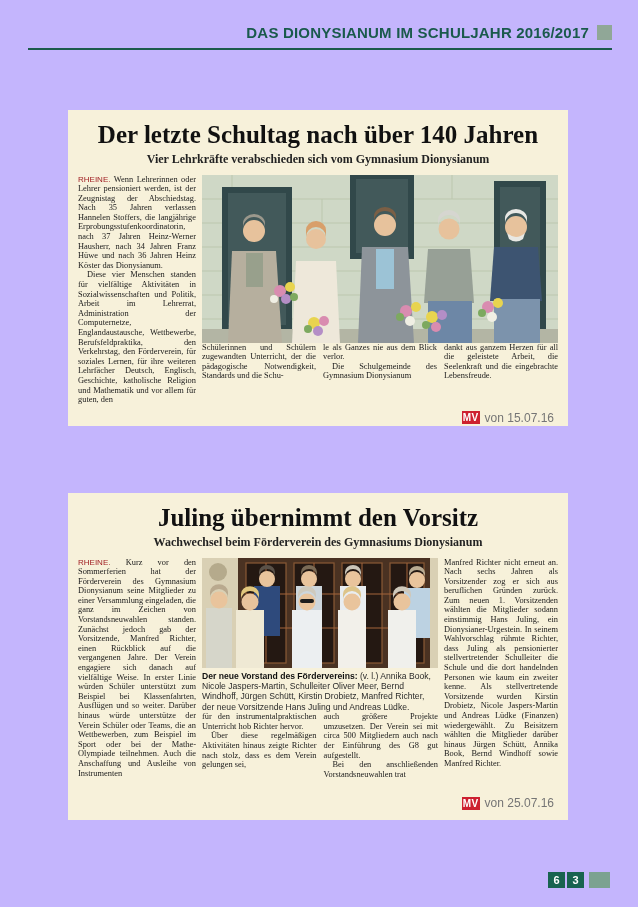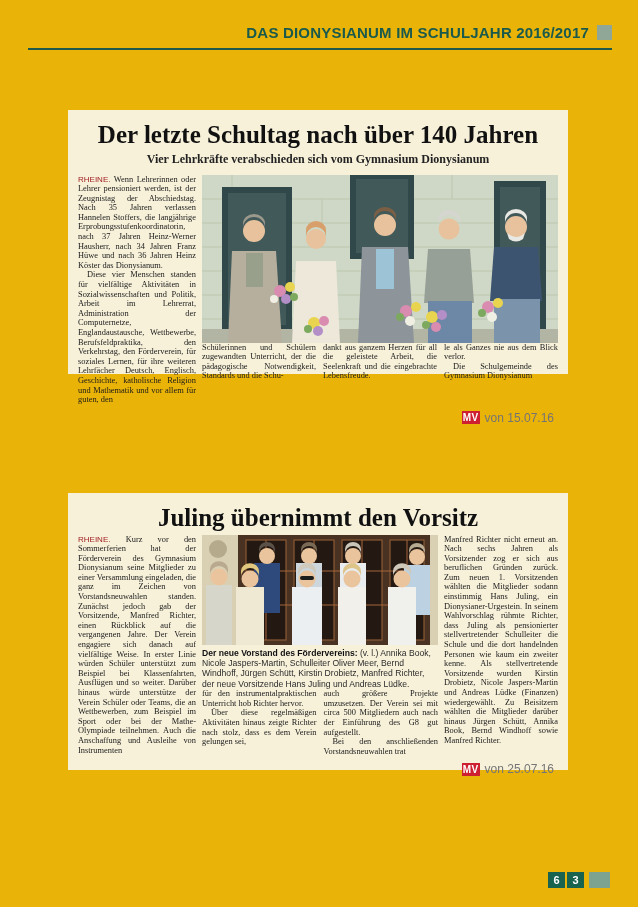--- a/index.html
+++ b/index.html
@@ -1,30 +1,30 @@
 <!DOCTYPE html>
 <html lang="de"><head>
 <meta charset="utf-8">
 <style>
   html,body{margin:0;padding:0;background:#ffffff;}
-  .page{position:relative;width:638px;height:907px;background:#eab308;overflow:hidden;
+  .page{position:relative;width:638px;height:907px;background:#c4b5fd;overflow:hidden;
         font-family:"Liberation Serif","DejaVu Serif",serif;color:#1a1a1a;}
 
   
   .masthead{position:absolute;top:24px;left:28px;right:26px;display:flex;align-items:center;justify-content:flex-end;gap:8px;}
   .masthead-title{font-family:"Liberation Sans","DejaVu Sans",sans-serif;font-weight:bold;
                   font-size:15px;letter-spacing:.2px;color:#1a5a4c;}
   .masthead-square{width:15px;height:15px;background:#90a797;}
   .masthead-rule{position:absolute;top:48px;left:28px;right:26px;height:2px;background:#1d5a4c;}
 
   
   .article{position:absolute;left:68px;width:500px;background:#f7f1da;box-sizing:border-box;
            padding:9px 10px 6px 10px;display:flex;flex-direction:column;}
-  .article-1{top:110px;height:264px;}
-  .article-2{top:493px;height:277px;}
+  .article-1{top:110px;height:316px;}
+  .article-2{top:493px;height:327px;}
 
   .article-title{font-size:25px;font-weight:bold;text-align:center;margin:2px 0 3px 0;line-height:1.1;color:#111;}
   .article-subtitle{font-size:12px;font-weight:bold;text-align:center;margin:0 0 8px 0;color:#222;}
 
   .body-cols{display:flex;gap:6px;flex:1;align-items:flex-start;}
   .txtcol{font-size:8.4px;line-height:9.6px;text-align:justify;overflow-wrap:break-word;}
   .txtcol p{margin:0;}
   .txtcol p + p{text-indent:9px;}
   .col-narrow{width:118px;flex:0 0 118px;}
   .col-right{width:114px;flex:0 0 114px;}
@@ -143,38 +143,39 @@
             <circle cx="290" cy="142" r="5" fill="#f0efe4"></circle>
               <circle cx="280" cy="138" r="4" fill="#7da95f"></circle>
           </g>
         </svg>
 
         <div class="bottom-cols">
           <div class="txtcol bcol">
             <p>Schülerinnen und Schülern zugewandten Unterricht, der die pädagogische Notwendigkeit, Standards und die Schu-</p>
           </div>
           <div class="txtcol bcol">
-            <p>dankt aus ganzem Herzen für all die geleistete Arbeit, die Seelenkraft und die eingebrachte Lebensfreude.</p>
-          </div>
-          <div class="txtcol bcol">
             <p>le als Ganzes nie aus dem Blick verlor.</p>
             <p>Die Schulgemeinde des Gymnasium Dionysianum</p>
+          </div>
+          <div class="txtcol bcol">
+            <p>dankt aus ganzem Herzen für all die geleistete Arbeit, die Seelenkraft und die eingebrachte Lebensfreude.</p>
           </div>
         </div>
       </div>
     </div>
 
     <div class="stamp">
       <span class="mv-box">MV</span>
       <span class="stamp-date">von 15.07.16</span>
     </div>
   </div>
 
   <div class="article article-2">
     <h1 class="article-title">Juling übernimmt den Vorsitz</h1>
+    <h2 class="article-subtitle">Wachwechsel beim Förderverein des Gymnasiums Dionysianum</h2>
 
     <div class="body-cols">
       <div class="txtcol col-narrow">
         <p><span class="dateline">RHEINE.</span> <span>Kurz vor den Sommerferien hat der Förderverein des Gymnasium Dionysianum seine Mitglieder zu einer Versammlung eingeladen, die ganz im Zeichen von Vorstandsneuwahlen standen. Zunächst jedoch gab der Vorsitzende, Manfred Richter, einen Rückblick auf die vergangenen Jahre. Der Verein engagiere sich danach auf vielfältige Weise. In erster Linie würden Schüler unterstützt zum Beispiel bei Klassenfahrten, Ausflügen und so weiter. Darüber hinaus würde unterstütze der Verein Schüler oder Teams, die an Wettbewerben, zum Beispiel im Sport oder bei der Mathe-Olympiade teilnehmen. Auch die Anschaffung und Ausleihe von Instrumenten</span></p>
       </div>
 
       <div class="photo-area">
 
         <svg class="photo" viewBox="0 0 236 110" width="236" height="110" preserveAspectRatio="none" aria-hidden="true">
           <rect x="0" y="0" width="236" height="110" fill="#c9c0a6"></rect>

